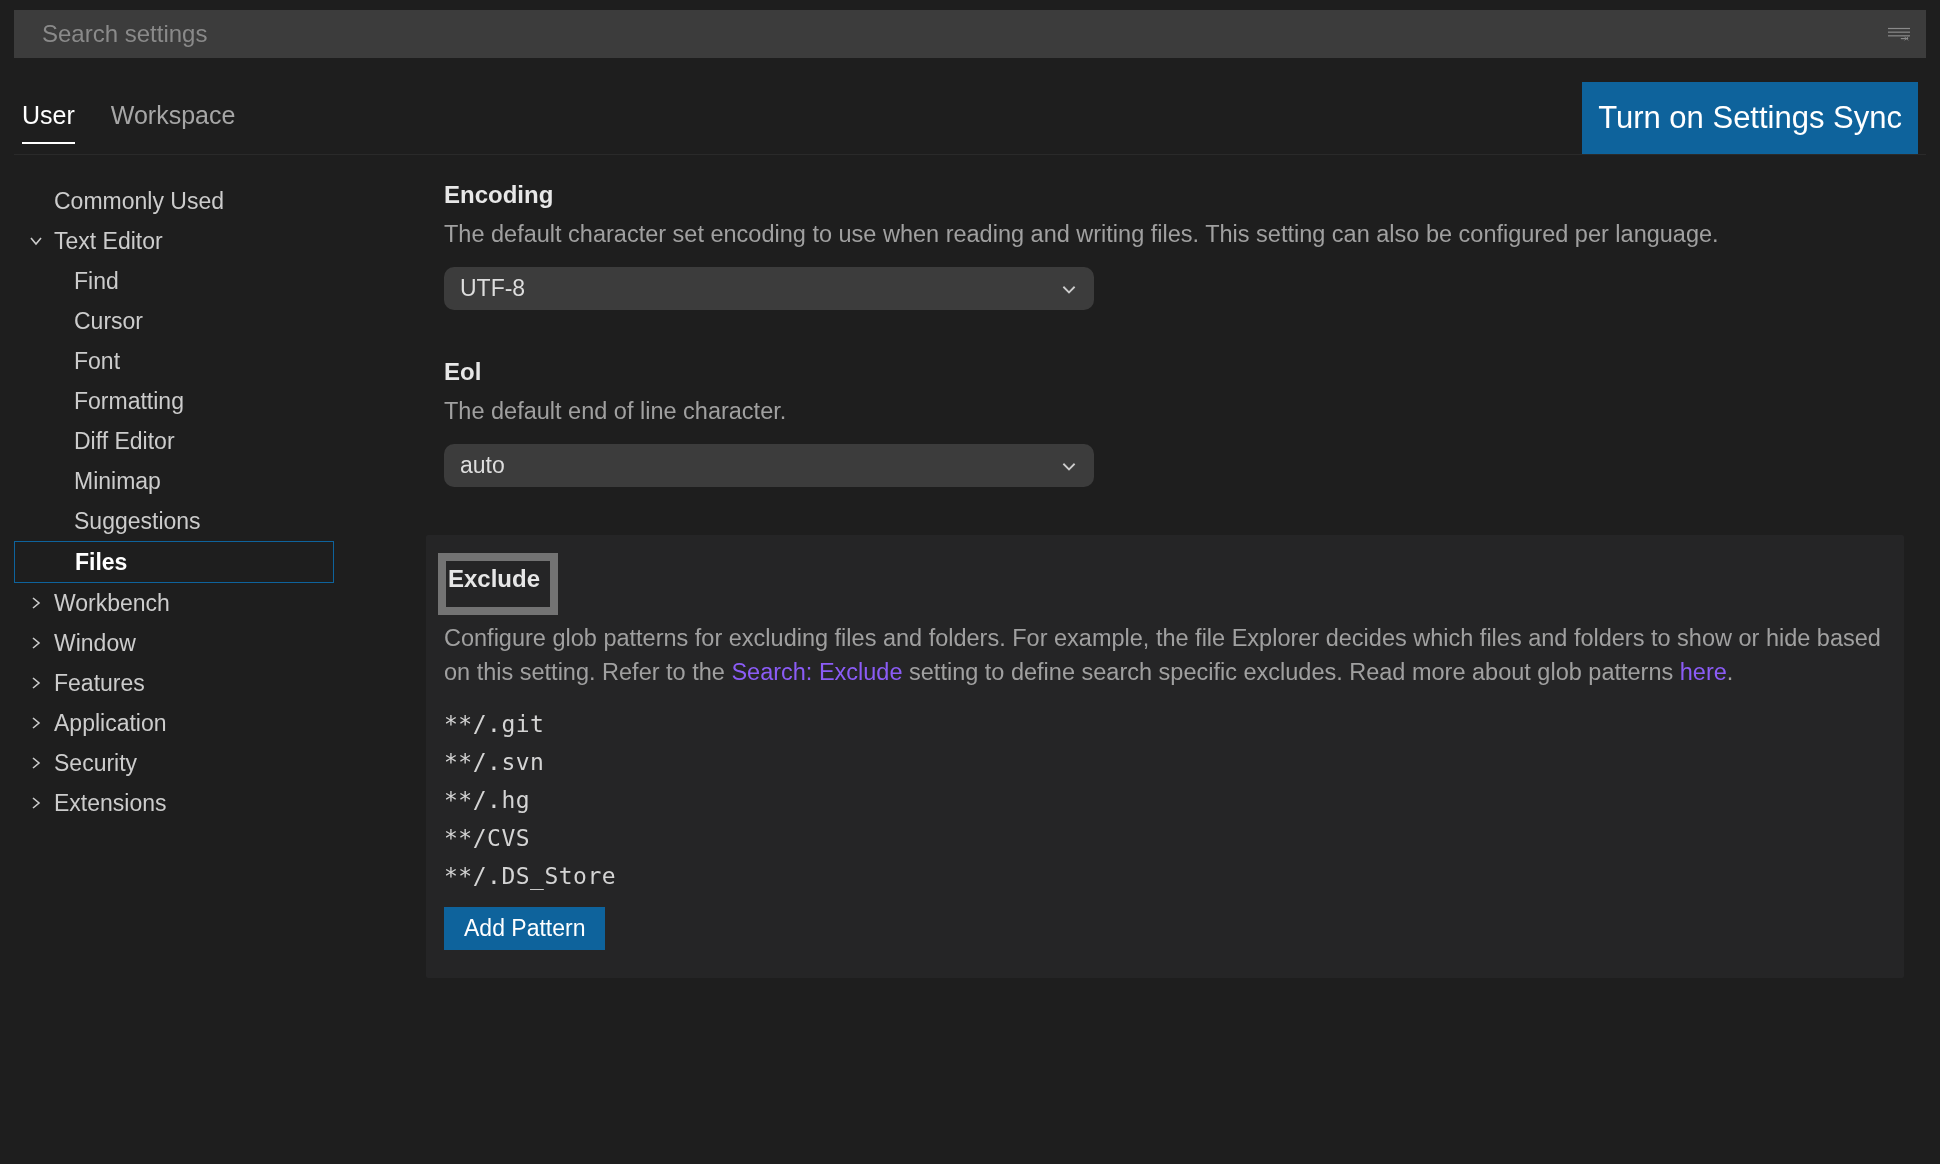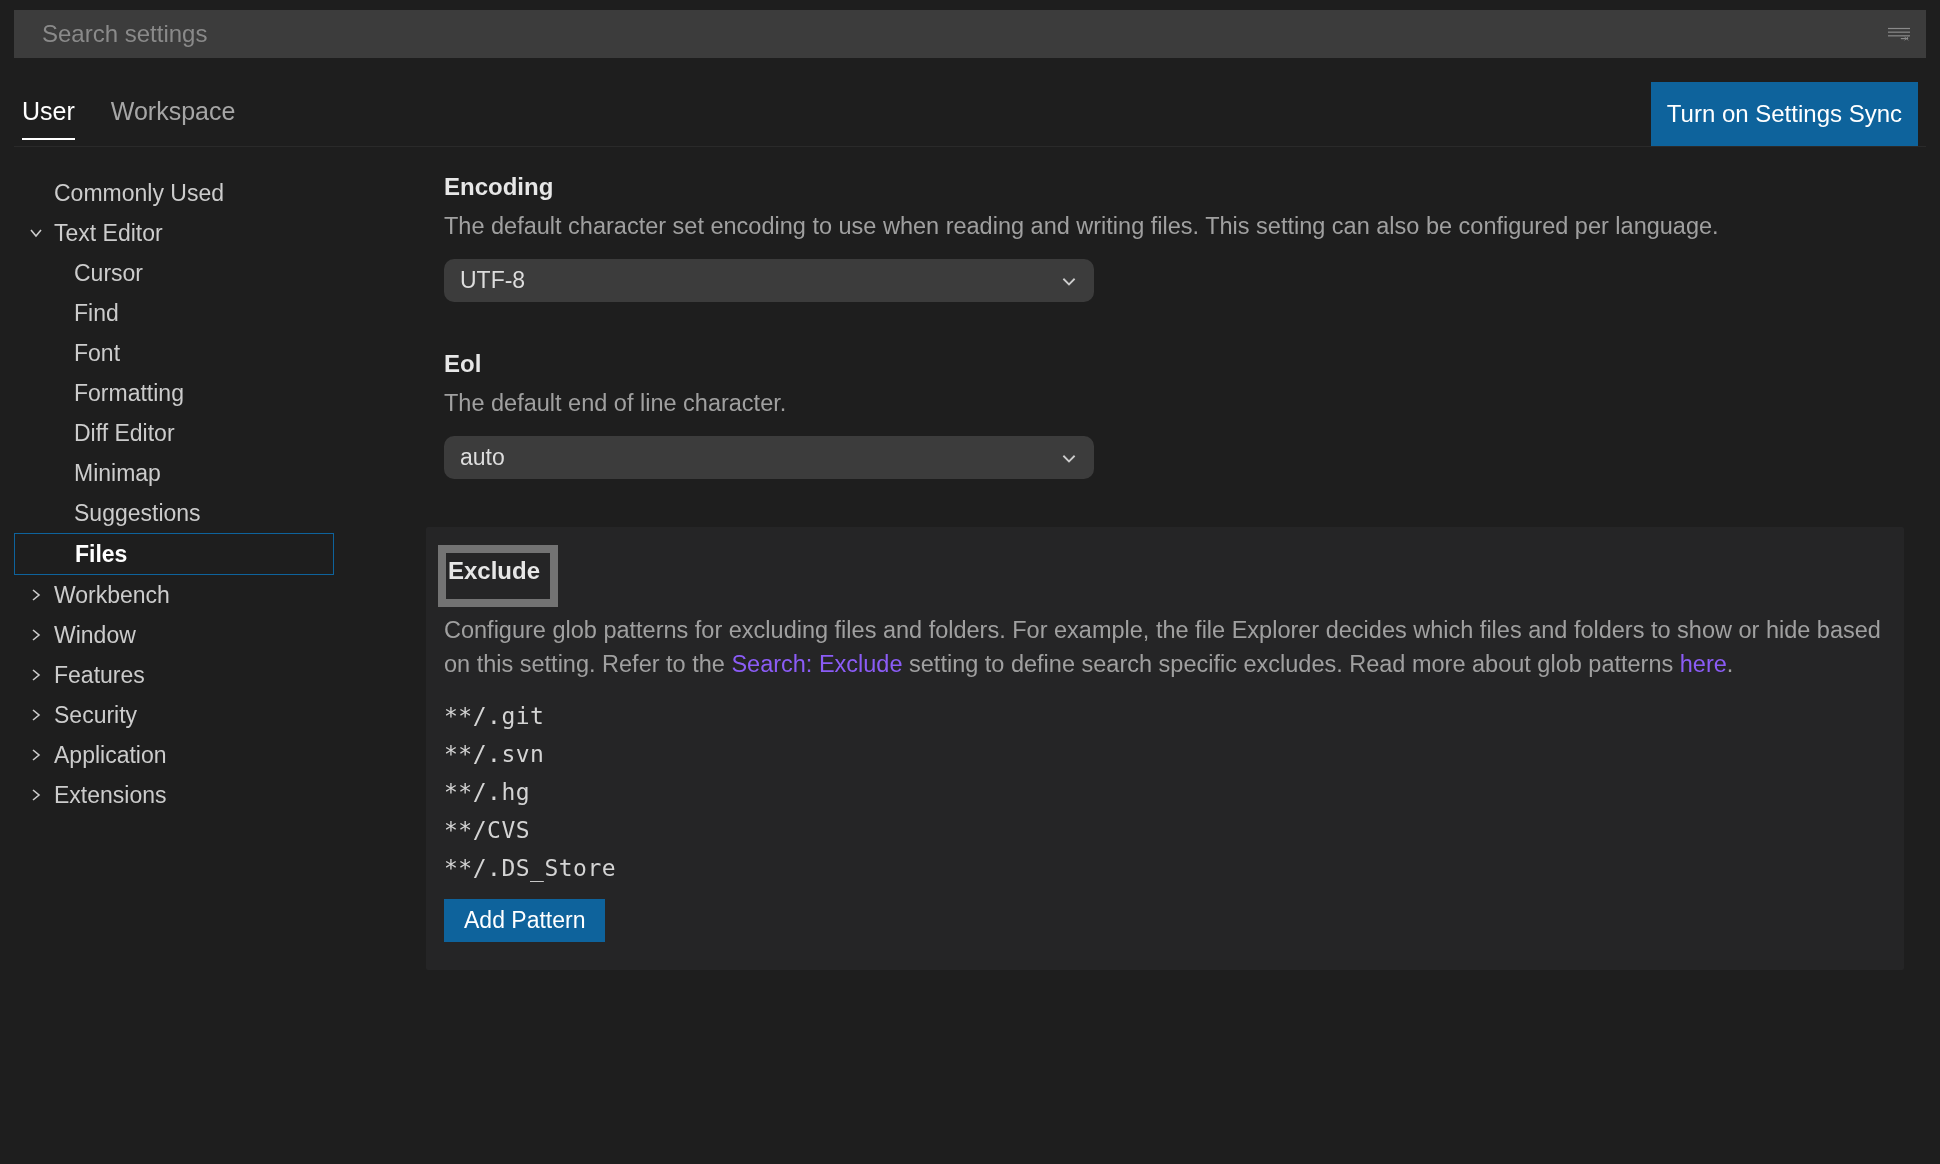--- a/index.html
+++ b/index.html
@@ -55,21 +55,21 @@
     cursor: pointer;
     border-bottom: 2px solid transparent;
   }
   .tab.active { color: #ffffff; border-bottom: 2px solid #ffffff; }
 
   .sync-btn {
     background: #0e639c;
     color: #ffffff;
     border: none;
     padding: 18px 16px;
-    font-size: 24px;
+    font-size: 31px;
     cursor: pointer;
   }
 
   
   .body {
     display: flex;
     margin-top: 22px;
     height: calc(1164px - 150px);
   }
 
@@ -203,24 +203,24 @@
         </div>
         <div class="sidebar-item depth0">
           <span class="chevron">
             <svg viewBox="0 0 16 16" fill="none" stroke="#cccccc" stroke-width="1.6">
               <polyline points="3,5 8,11 13,5"></polyline>
             </svg>
           </span>
           <span class="label">Text Editor</span>
         </div>
         <div class="sidebar-item depth1">
+          <span class="label">Find</span>
+        </div>
+        <div class="sidebar-item depth1">
           <span class="label">Cursor</span>
-        </div>
-        <div class="sidebar-item depth1">
-          <span class="label">Find</span>
         </div>
         <div class="sidebar-item depth1">
           <span class="label">Font</span>
         </div>
         <div class="sidebar-item depth1">
           <span class="label">Formatting</span>
         </div>
         <div class="sidebar-item depth1">
           <span class="label">Diff Editor</span>
         </div>
@@ -256,29 +256,29 @@
             </svg>
           </span>
           <span class="label">Features</span>
         </div>
         <div class="sidebar-item depth0">
           <span class="chevron">
             <svg viewBox="0 0 16 16" fill="none" stroke="#cccccc" stroke-width="1.6">
               <polyline points="5,3 11,8 5,13"></polyline>
             </svg>
           </span>
+          <span class="label">Application</span>
+        </div>
+        <div class="sidebar-item depth0">
+          <span class="chevron">
+            <svg viewBox="0 0 16 16" fill="none" stroke="#cccccc" stroke-width="1.6">
+              <polyline points="5,3 11,8 5,13"></polyline>
+            </svg>
+          </span>
           <span class="label">Security</span>
-        </div>
-        <div class="sidebar-item depth0">
-          <span class="chevron">
-            <svg viewBox="0 0 16 16" fill="none" stroke="#cccccc" stroke-width="1.6">
-              <polyline points="5,3 11,8 5,13"></polyline>
-            </svg>
-          </span>
-          <span class="label">Application</span>
         </div>
         <div class="sidebar-item depth0">
           <span class="chevron">
             <svg viewBox="0 0 16 16" fill="none" stroke="#cccccc" stroke-width="1.6">
               <polyline points="5,3 11,8 5,13"></polyline>
             </svg>
           </span>
           <span class="label">Extensions</span>
         </div>
       </div>

